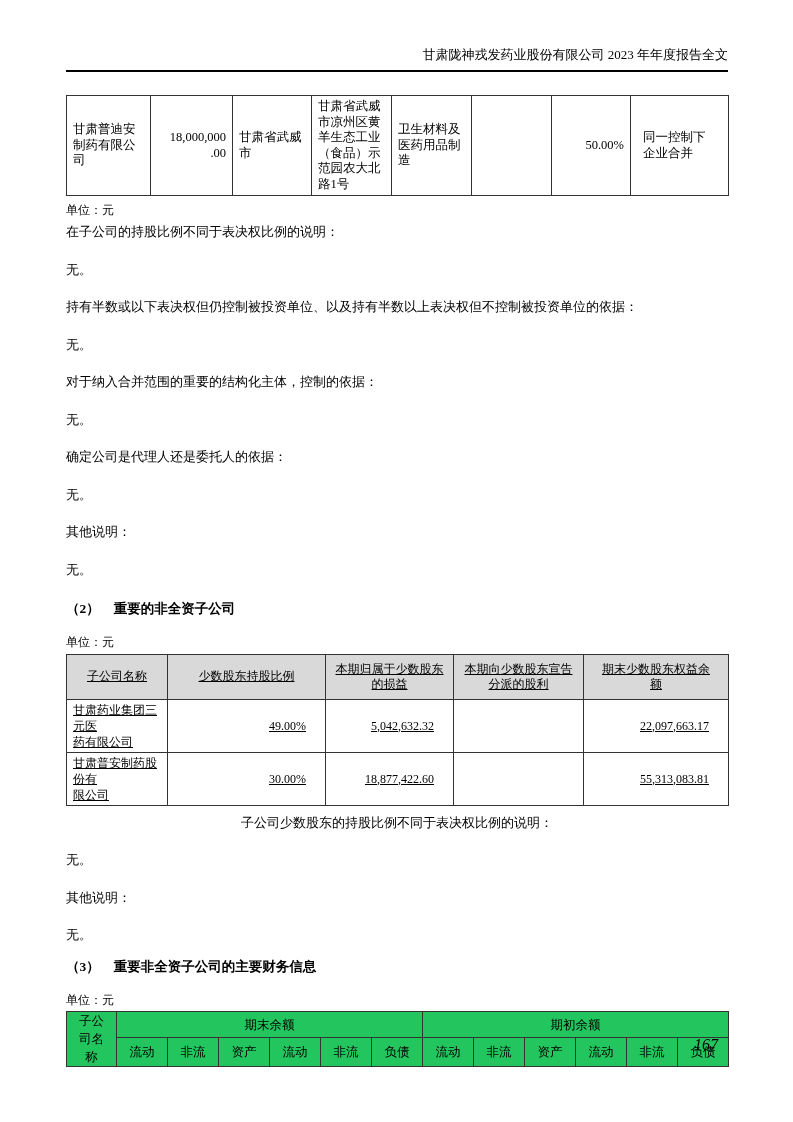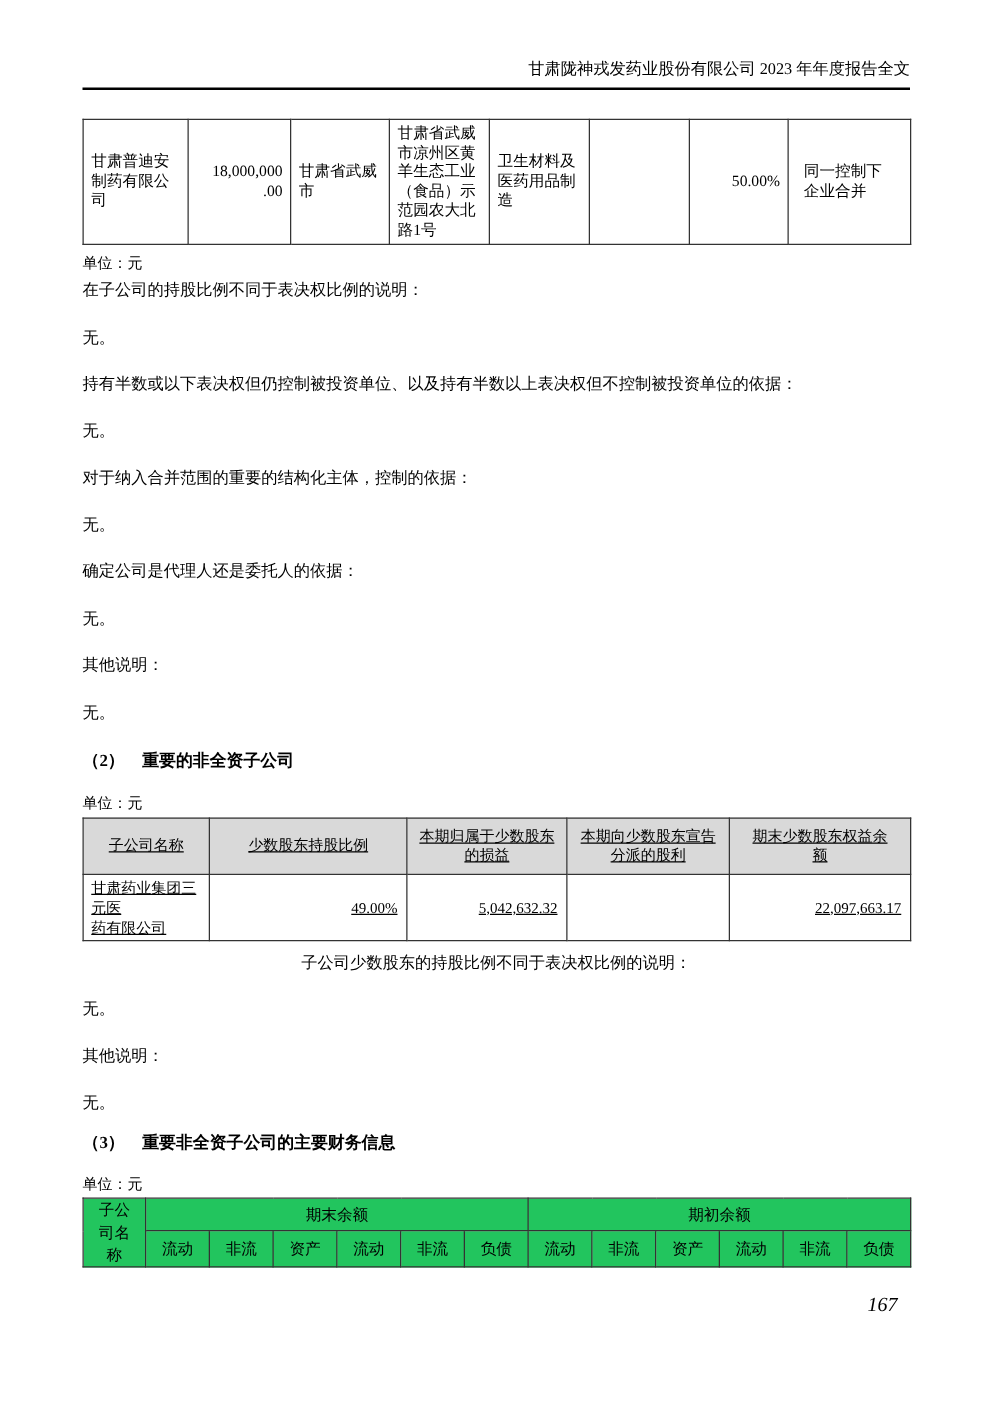--- a/index.html
+++ b/index.html
@@ -66,21 +66,21 @@
     padding: 7px 3px;
     text-align: center;
     white-space: pre-line;
   }
   .t2 td {
     font-size: 12px; line-height: 16px;
     padding: 2px 4px;
     white-space: pre-line;
   }
   .t2 td.al { text-align: left; padding-left: 6px; }
-  .t2 td.ar { text-align: right; padding-right: 7px; }
+  .t2 td.ar { text-align: right; padding-right: 19px; }
 
   
   .t3 { margin-top: 3px; }
   .t3 th {
     background: #22c55e;
     font-size: 12.5px; line-height: 18px;
     text-align: center;
     padding: 0 2px;
     white-space: pre-line;
   }
@@ -178,20 +178,28 @@
 额</th>
       </tr>
       <tr>
         <td class="al">甘肃药业集团三元医
 药有限公司</td>
         <td class="ar">49.00%</td>
         <td class="ar">5,042,632.32</td>
         <td></td>
         <td class="ar">22,097,663.17</td>
       </tr>
+      <tr>
+        <td class="al">甘肃普安制药股份有
+限公司</td>
+        <td class="ar">30.00%</td>
+        <td class="ar">18,877,422.60</td>
+        <td></td>
+        <td class="ar">55,313,083.81</td>
+      </tr>
     </tbody>
       </table>
 
     <p class="doc after-table">子公司少数股东的持股比例不同于表决权比例的说明：</p>
     <p class="doc">无。</p>
     <p class="doc">其他说明：</p>
     <p class="doc">无。</p>
 
     <h3 class="sec-heading h3">
       <span class="num">（3）</span><span>重要非全资子公司的主要财务信息</span>

